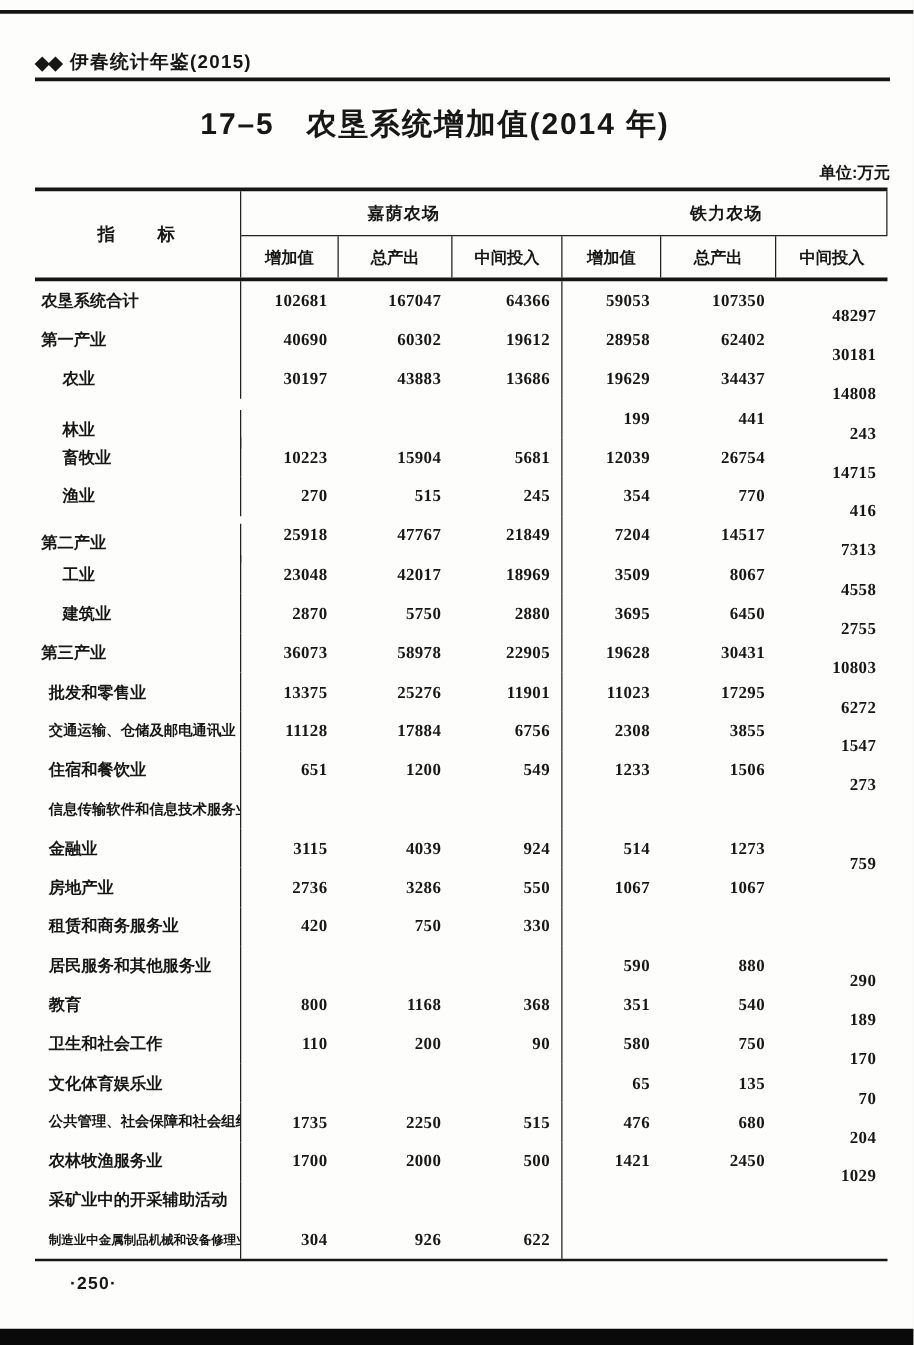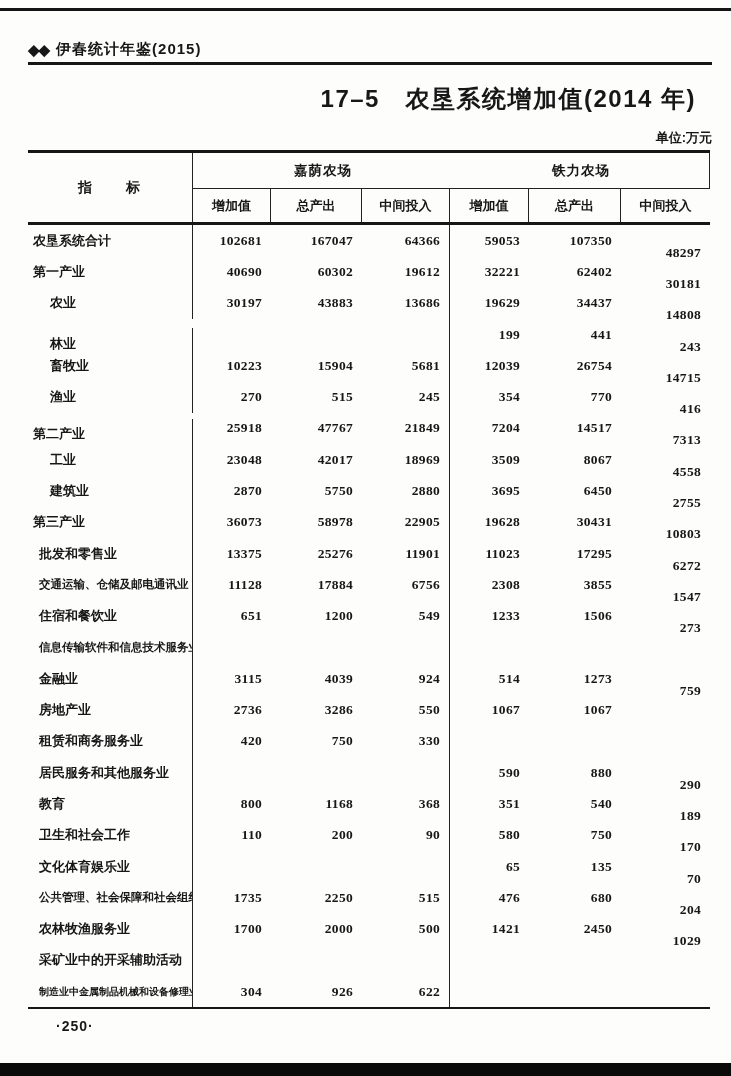--- a/index.html
+++ b/index.html
@@ -26,21 +26,21 @@
     display: flex; align-items: center; gap: 7px;
     font-weight: 700; font-size: 15px; letter-spacing: 1px;
   }
   .diamonds { font-size: 15px; letter-spacing: -1px; }
   .header-rule {
     position: absolute; top: 62px; left: 28px;
     width: 684px; height: 2.5px; background: #161616;
   }
   .title {
     position: absolute; top: 83px; left: 0;
-    width: 696px; text-align: right;
+    width: 696px; text-align: center;
     font-size: 24px; font-weight: 700; letter-spacing: 1.5px;
   }
   .unit {
     position: absolute; top: 129px; left: 0; width: 712px;
     text-align: right; font-size: 13px; font-weight: 700;
   }
   .table {
     position: absolute; top: 150px; left: 28px; width: 682px;
     border-top: 3px solid #161616;
     border-bottom: 2px solid #161616;
@@ -129,21 +129,21 @@
     <div class="cell num v4">59053</div>
     <div class="cell num v5">107350</div>
     <div class="cell num v6">48297</div>
   </div>
 
   <div class="trow">
     <div class="cell label" style="padding-left: 5px;">第一产业</div>
     <div class="cell num v1">40690</div>
     <div class="cell num v2">60302</div>
     <div class="cell num v3">19612</div>
-    <div class="cell num v4">32221</div>
+    <div class="cell num v4">28958</div>
     <div class="cell num v5">62402</div>
     <div class="cell num v6">30181</div>
   </div>
 
   <div class="trow">
     <div class="cell label" style="padding-left: 22px;">农业</div>
     <div class="cell num v1">30197</div>
     <div class="cell num v2">43883</div>
     <div class="cell num v3">13686</div>
     <div class="cell num v4">19629</div>

